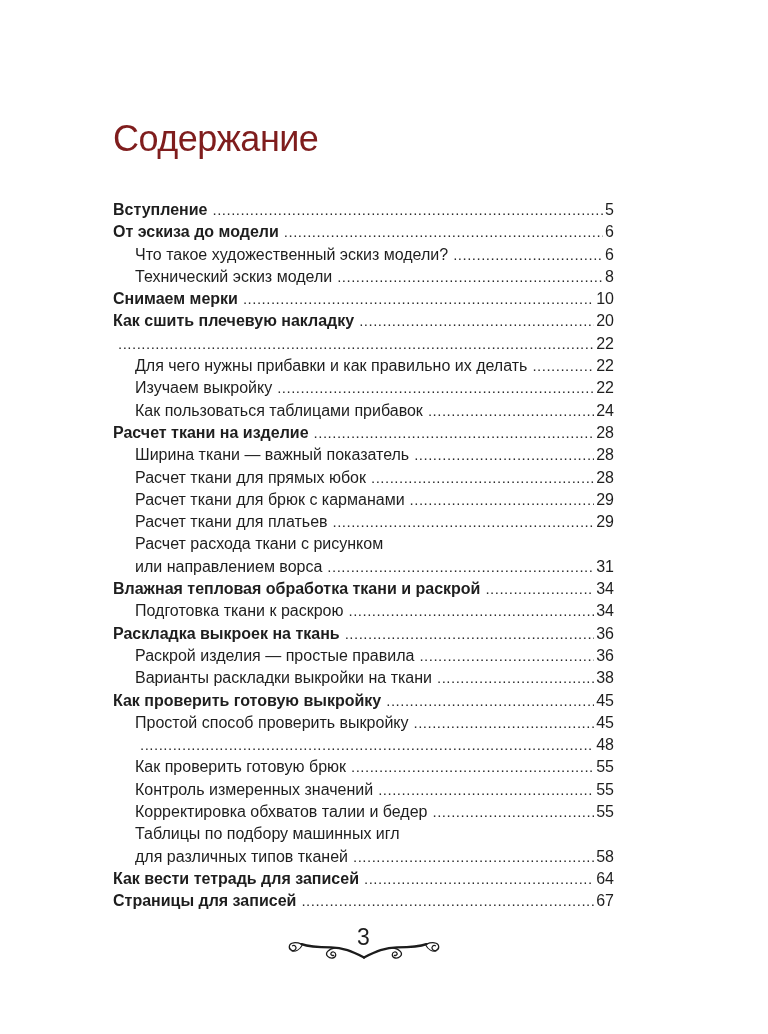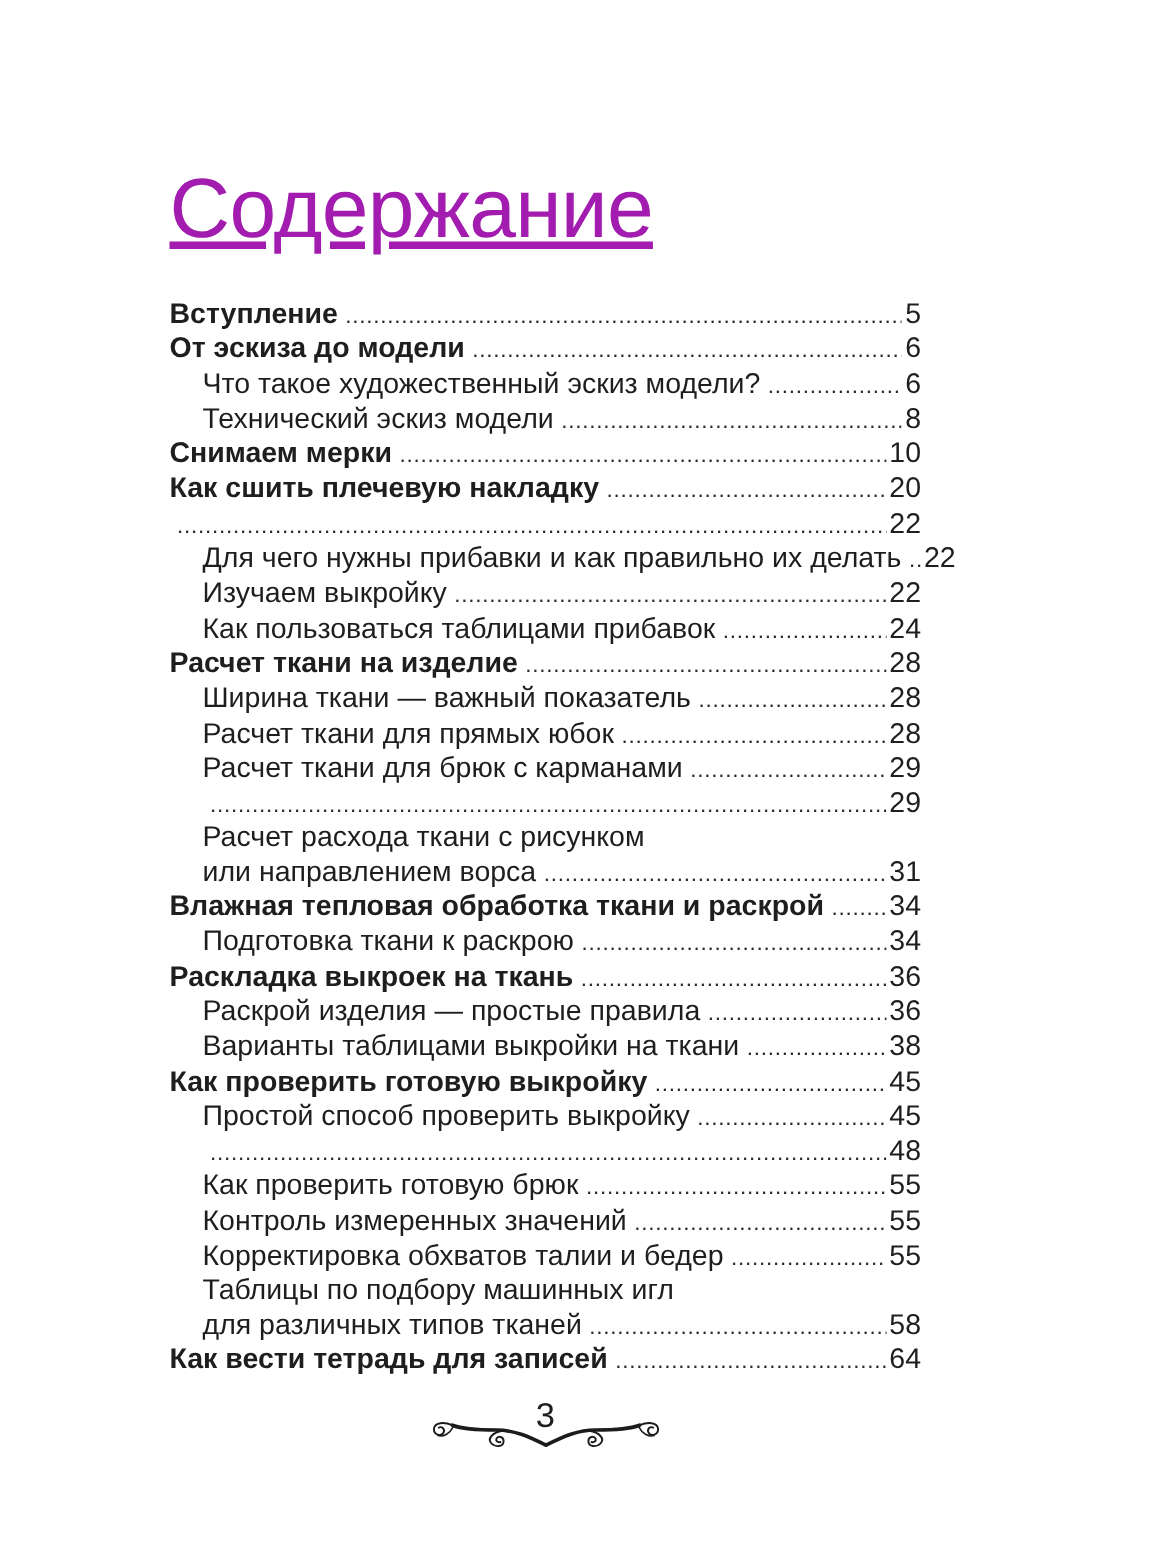--- a/index.html
+++ b/index.html
@@ -10,34 +10,33 @@
     position: relative;
     font-family: "Liberation Sans", sans-serif;
     color: #1e1e1e;
   }
   .content {
     position: absolute;
     left: 113px; top: 0;
     width: 501px;
   }
   .title {
-    font-size: 56px;
+    font-size: 36px;
     font-weight: normal;
     letter-spacing: -0.5px;
     line-height: 44px;
     margin: 117px 0 38px 0;
-    color: #a21caf;
-    text-decoration: underline;
+    color: #7f1d1d;
   }
   .toc { }
   .row {
     display: flex;
     align-items: baseline;
     line-height: 22.3px;
-    font-size: 19px;
+    font-size: 16px;
     white-space: nowrap;
   }
   .row.indent { padding-left: 22px; }
   .row.bold .label { font-weight: bold; }
   .label { white-space: nowrap; }
   .dots {
     flex: 1;
     overflow: hidden;
     margin: 0 2px 0 5px;
     min-width: 8px;
@@ -136,20 +135,21 @@
         <span class="label">Расчет ткани для прямых юбок</span>
         <span class="dots"></span>
         <span class="pagenum">28</span>
       </div>
       <div class="row indent">
         <span class="label">Расчет ткани для брюк с карманами</span>
         <span class="dots"></span>
         <span class="pagenum">29</span>
       </div>
       <div class="row indent">
+        <span class="label">Расчет ткани для платьев</span>
         <span class="dots"></span>
         <span class="pagenum">29</span>
       </div>
       <div class="row indent">
         <span class="label">Расчет расхода ткани с рисунком</span>
       </div>
       <div class="row indent">
         <span class="label">или направлением ворса</span>
         <span class="dots"></span>
         <span class="pagenum">31</span>
@@ -168,21 +168,21 @@
         <span class="label">Раскладка выкроек на ткань</span>
         <span class="dots"></span>
         <span class="pagenum">36</span>
       </div>
       <div class="row indent">
         <span class="label">Раскрой изделия — простые правила</span>
         <span class="dots"></span>
         <span class="pagenum">36</span>
       </div>
       <div class="row indent">
-        <span class="label">Варианты таблицами выкройки на ткани</span>
+        <span class="label">Варианты раскладки выкройки на ткани</span>
         <span class="dots"></span>
         <span class="pagenum">38</span>
       </div>
       <div class="row bold">
         <span class="label">Как проверить готовую выкройку</span>
         <span class="dots"></span>
         <span class="pagenum">45</span>
       </div>
       <div class="row indent">
         <span class="label">Простой способ проверить выкройку</span>
@@ -213,20 +213,25 @@
       </div>
       <div class="row indent">
         <span class="label">для различных типов тканей</span>
         <span class="dots"></span>
         <span class="pagenum">58</span>
       </div>
       <div class="row bold">
         <span class="label">Как вести тетрадь для записей</span>
         <span class="dots"></span>
         <span class="pagenum">64</span>
+      </div>
+      <div class="row bold">
+        <span class="label">Страницы для записей</span>
+        <span class="dots"></span>
+        <span class="pagenum">67</span>
       </div>
     </div>
 
   <div class="footer">
     <div class="folio">3</div>
     <svg class="flourish" width="160" height="30" viewBox="0 0 300 56" aria-hidden="true">
       <g stroke="#1c1c1c" fill="none" stroke-linecap="round">
         <g id="halfL">
           <path d="M150 42 C128 31 110 23 88 23 C66 23 46 22 33 17" stroke-width="4.5"></path>
           <path d="M33 17 C23 13 11 13 10 21 C9 29 19 32 22 26 C24 22 20 18 16 20" stroke-width="2.4"></path>

